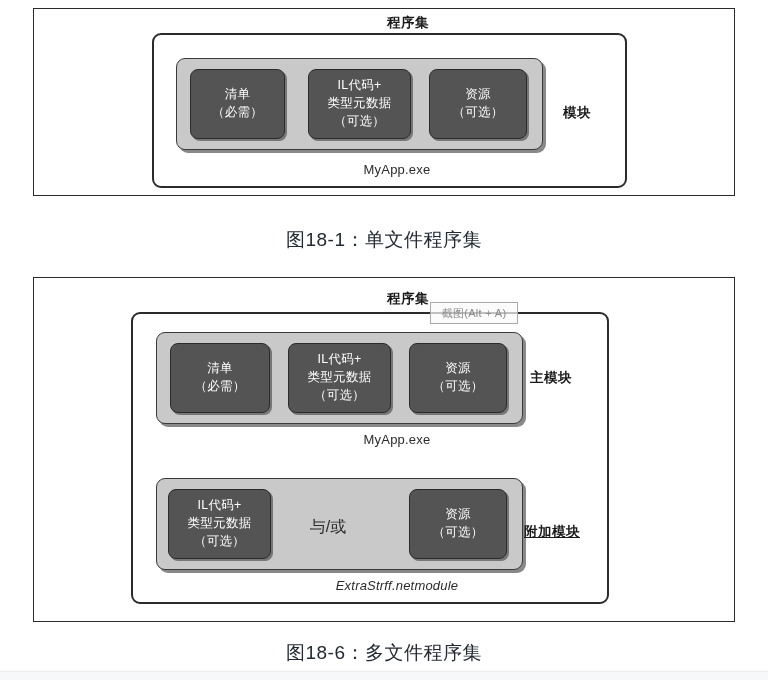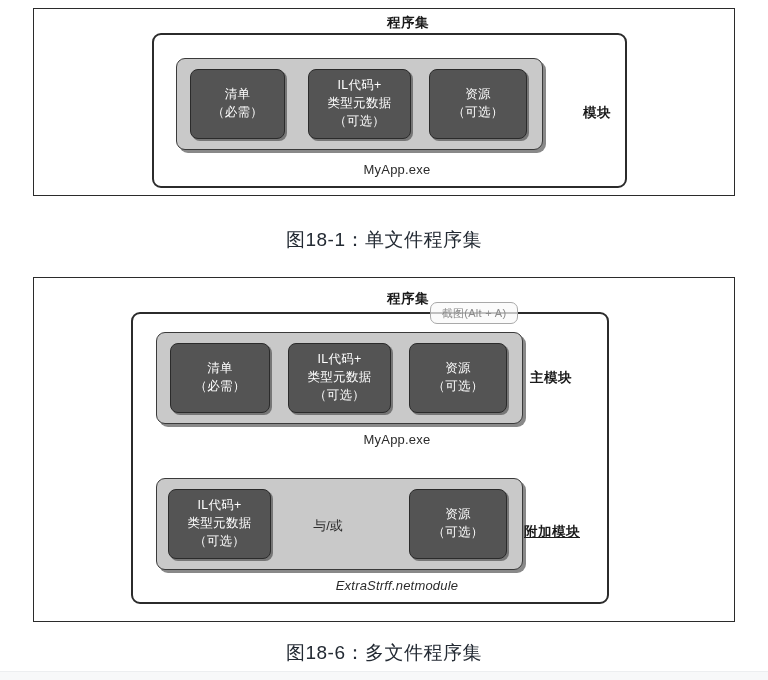--- a/index.html
+++ b/index.html
@@ -75,21 +75,21 @@
     justify-content: center;
     color: #ffffff;
     font-size: 12.5px;
     line-height: 1.42;
     text-align: center;
     white-space: pre-line;
     letter-spacing: .3px;
   }
   .andor {
     position: absolute;
-    font-size: 13px;
+    font-size: 16px;
     color: #2b2b2b;
     text-align: center;
     white-space: nowrap;
   }
   .filename {
     position: absolute;
     left: 0;
     width: 100%;
     text-align: center;
     font-size: 13px;
@@ -136,21 +136,21 @@
 <body>
 
 <div class="figure">
 
   <div class="assembly-box" style="left:33px; top:8px; width:702px; height:188px;"></div>
 
   <div class="assembly-title" style="top:14px;">程序集</div>
 
   <div class="module-box" style="left:152px; top:33px; width:475px; height:155px;"></div>
 
-  <div class="module-label" style="left:563px; top:104px;margin-left:20px;">模块</div>
+  <div class="module-label" style="left:563px; top:104px;">模块</div>
 
   <div class="band" style="left:176px; top:58px; width:367px; height:92px;"></div>
 
   <div class="cell" style="left:190px; top:69px; width:95px; height:70px;">清单
 （必需）</div>
 
   <div class="cell" style="left:308px; top:69px; width:103px; height:70px;">IL代码+
 类型元数据
 （可选）</div>
 
@@ -197,15 +197,15 @@
   <div class="andor" style="left:288px; top:517px; width:80px;">与/或</div>
 
   <div class="cell" style="left:409px; top:489px; width:98px; height:70px;">资源
 （可选）</div>
 
   <div class="filename" style="top:578px;font-style:italic;">ExtraStrff.netmodule</div>
 
   <div class="caption" style="top:640px;">图18-6：多文件程序集</div>
 </div>
 
-<div class="snip-tooltip" style="left:430px; top:302px; width:88px; height:22px;border-radius:7px;">截图(Alt + A)</div>
+<div class="snip-tooltip" style="left:430px; top:302px; width:88px; height:22px;">截图(Alt + A)</div>
 
 <div class="bottom-strip"></div>
 
 </body></html>

